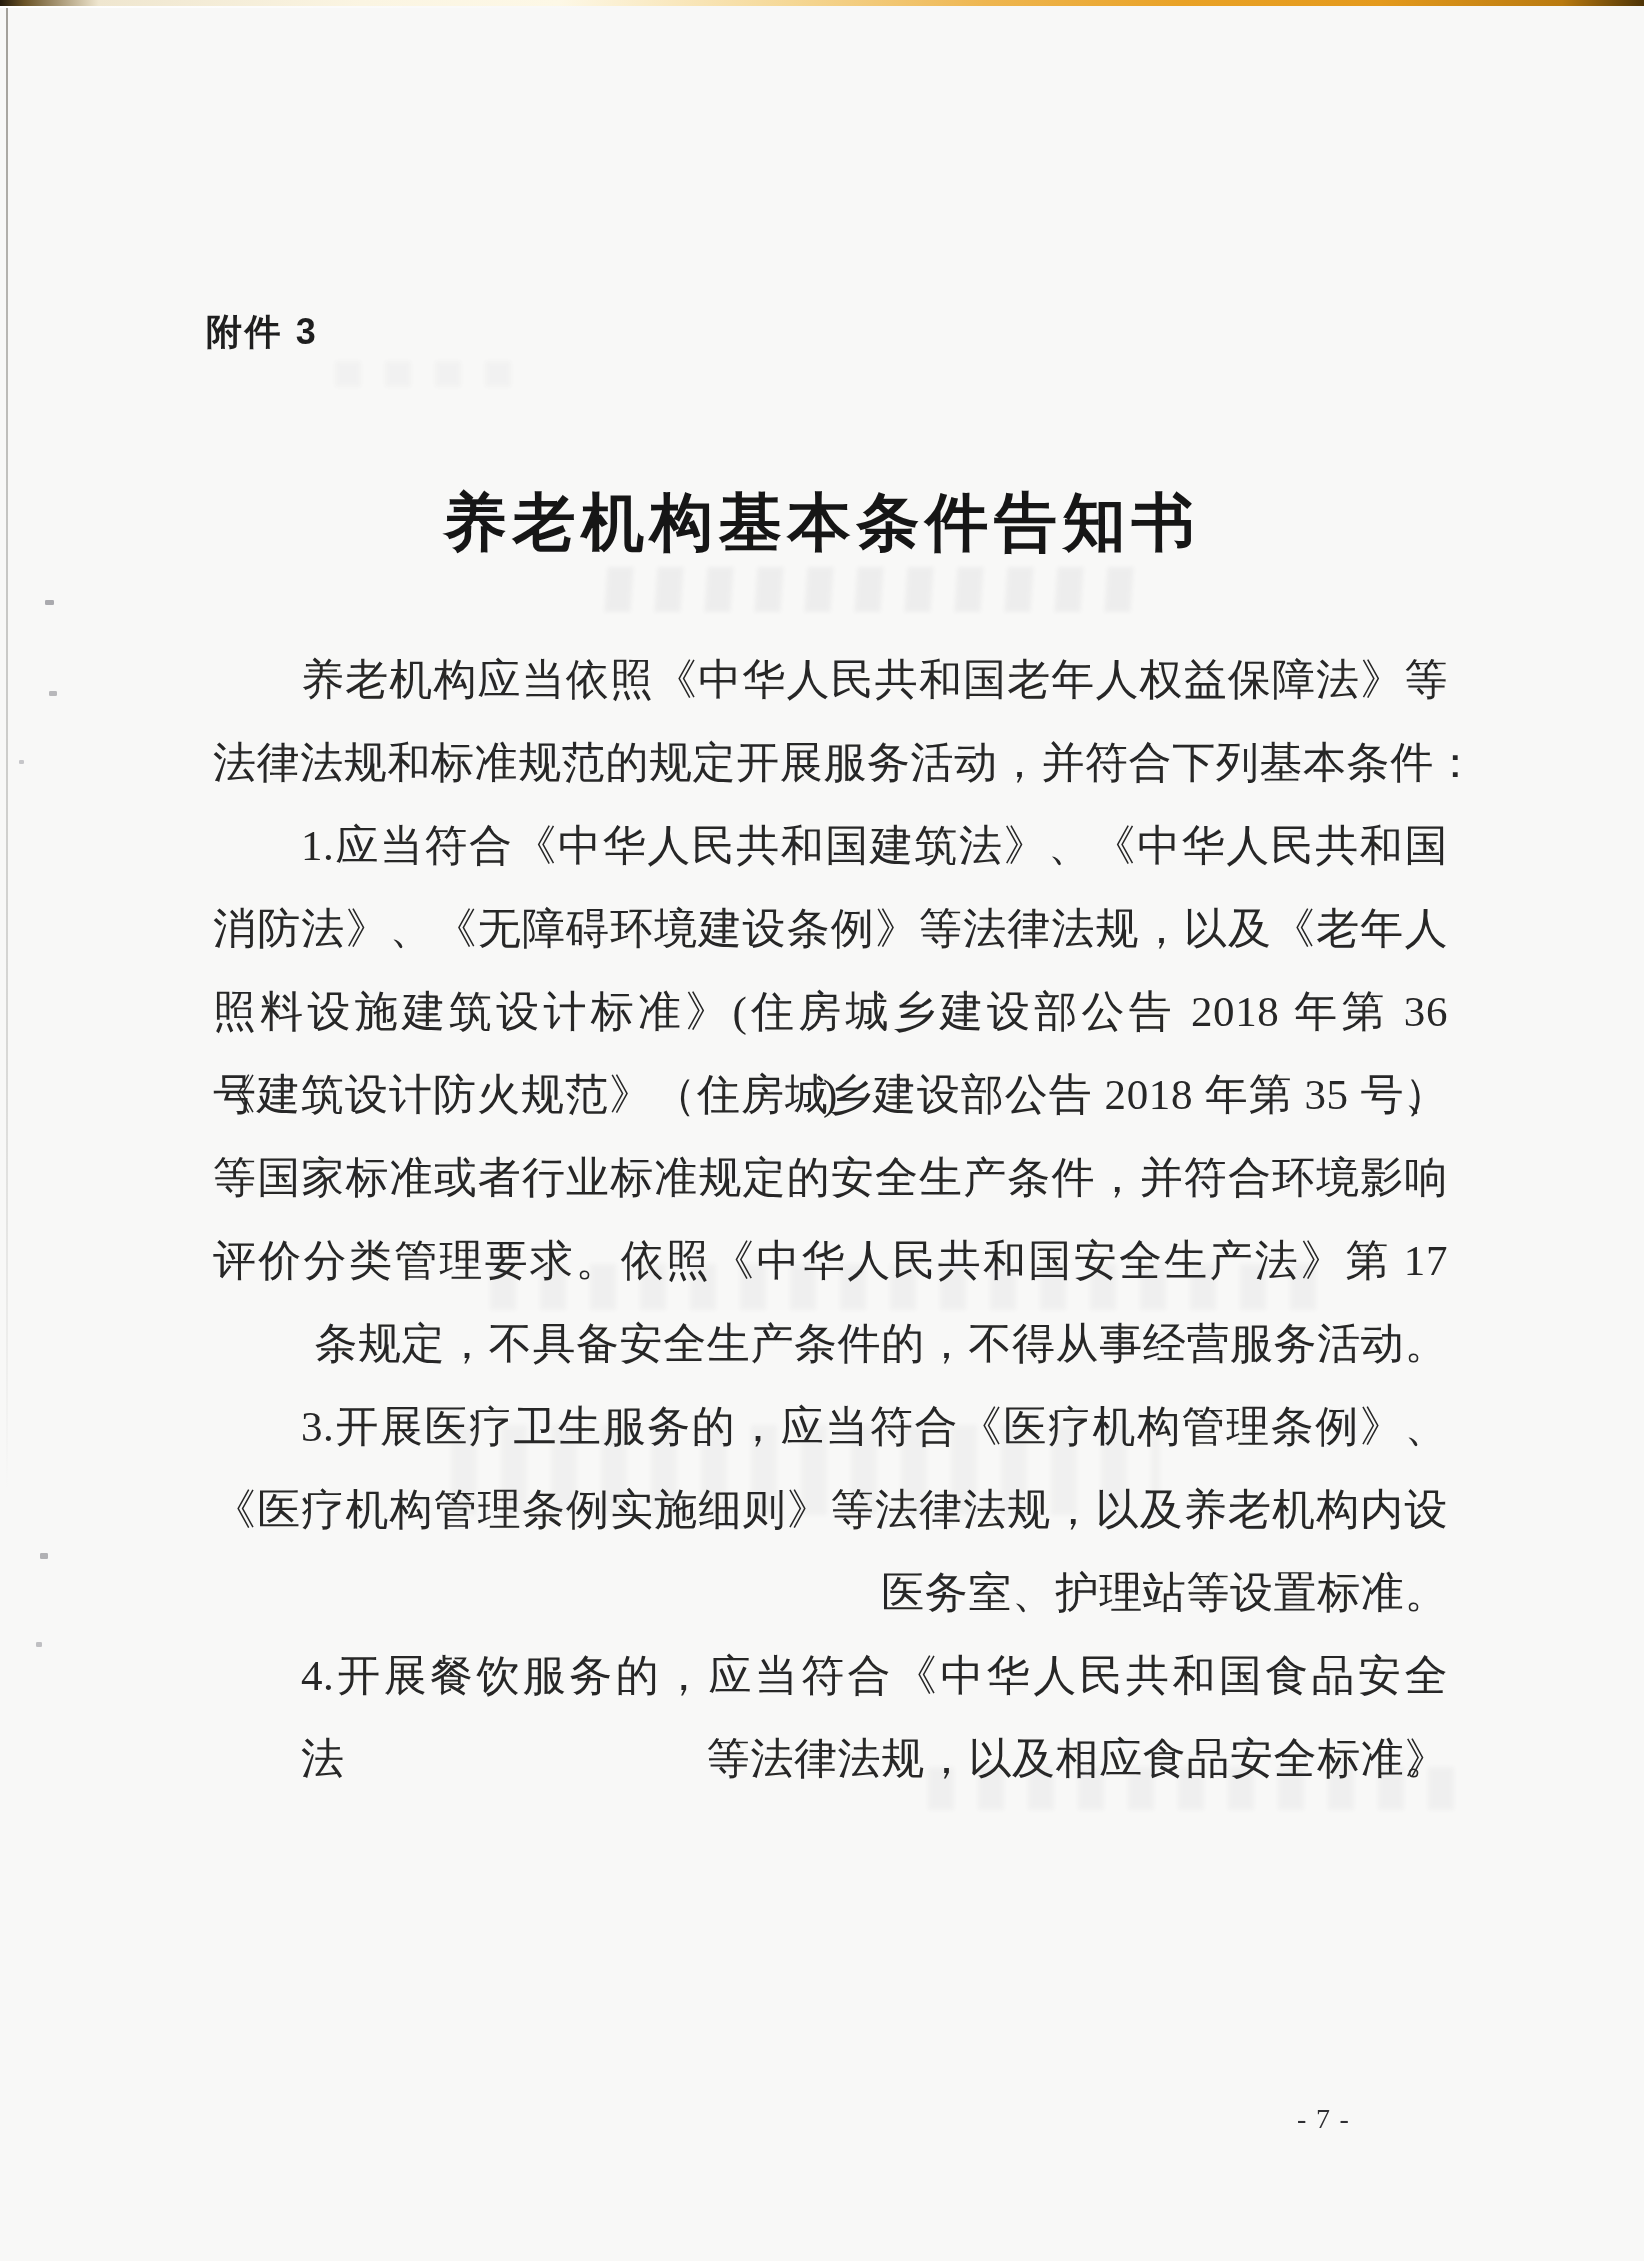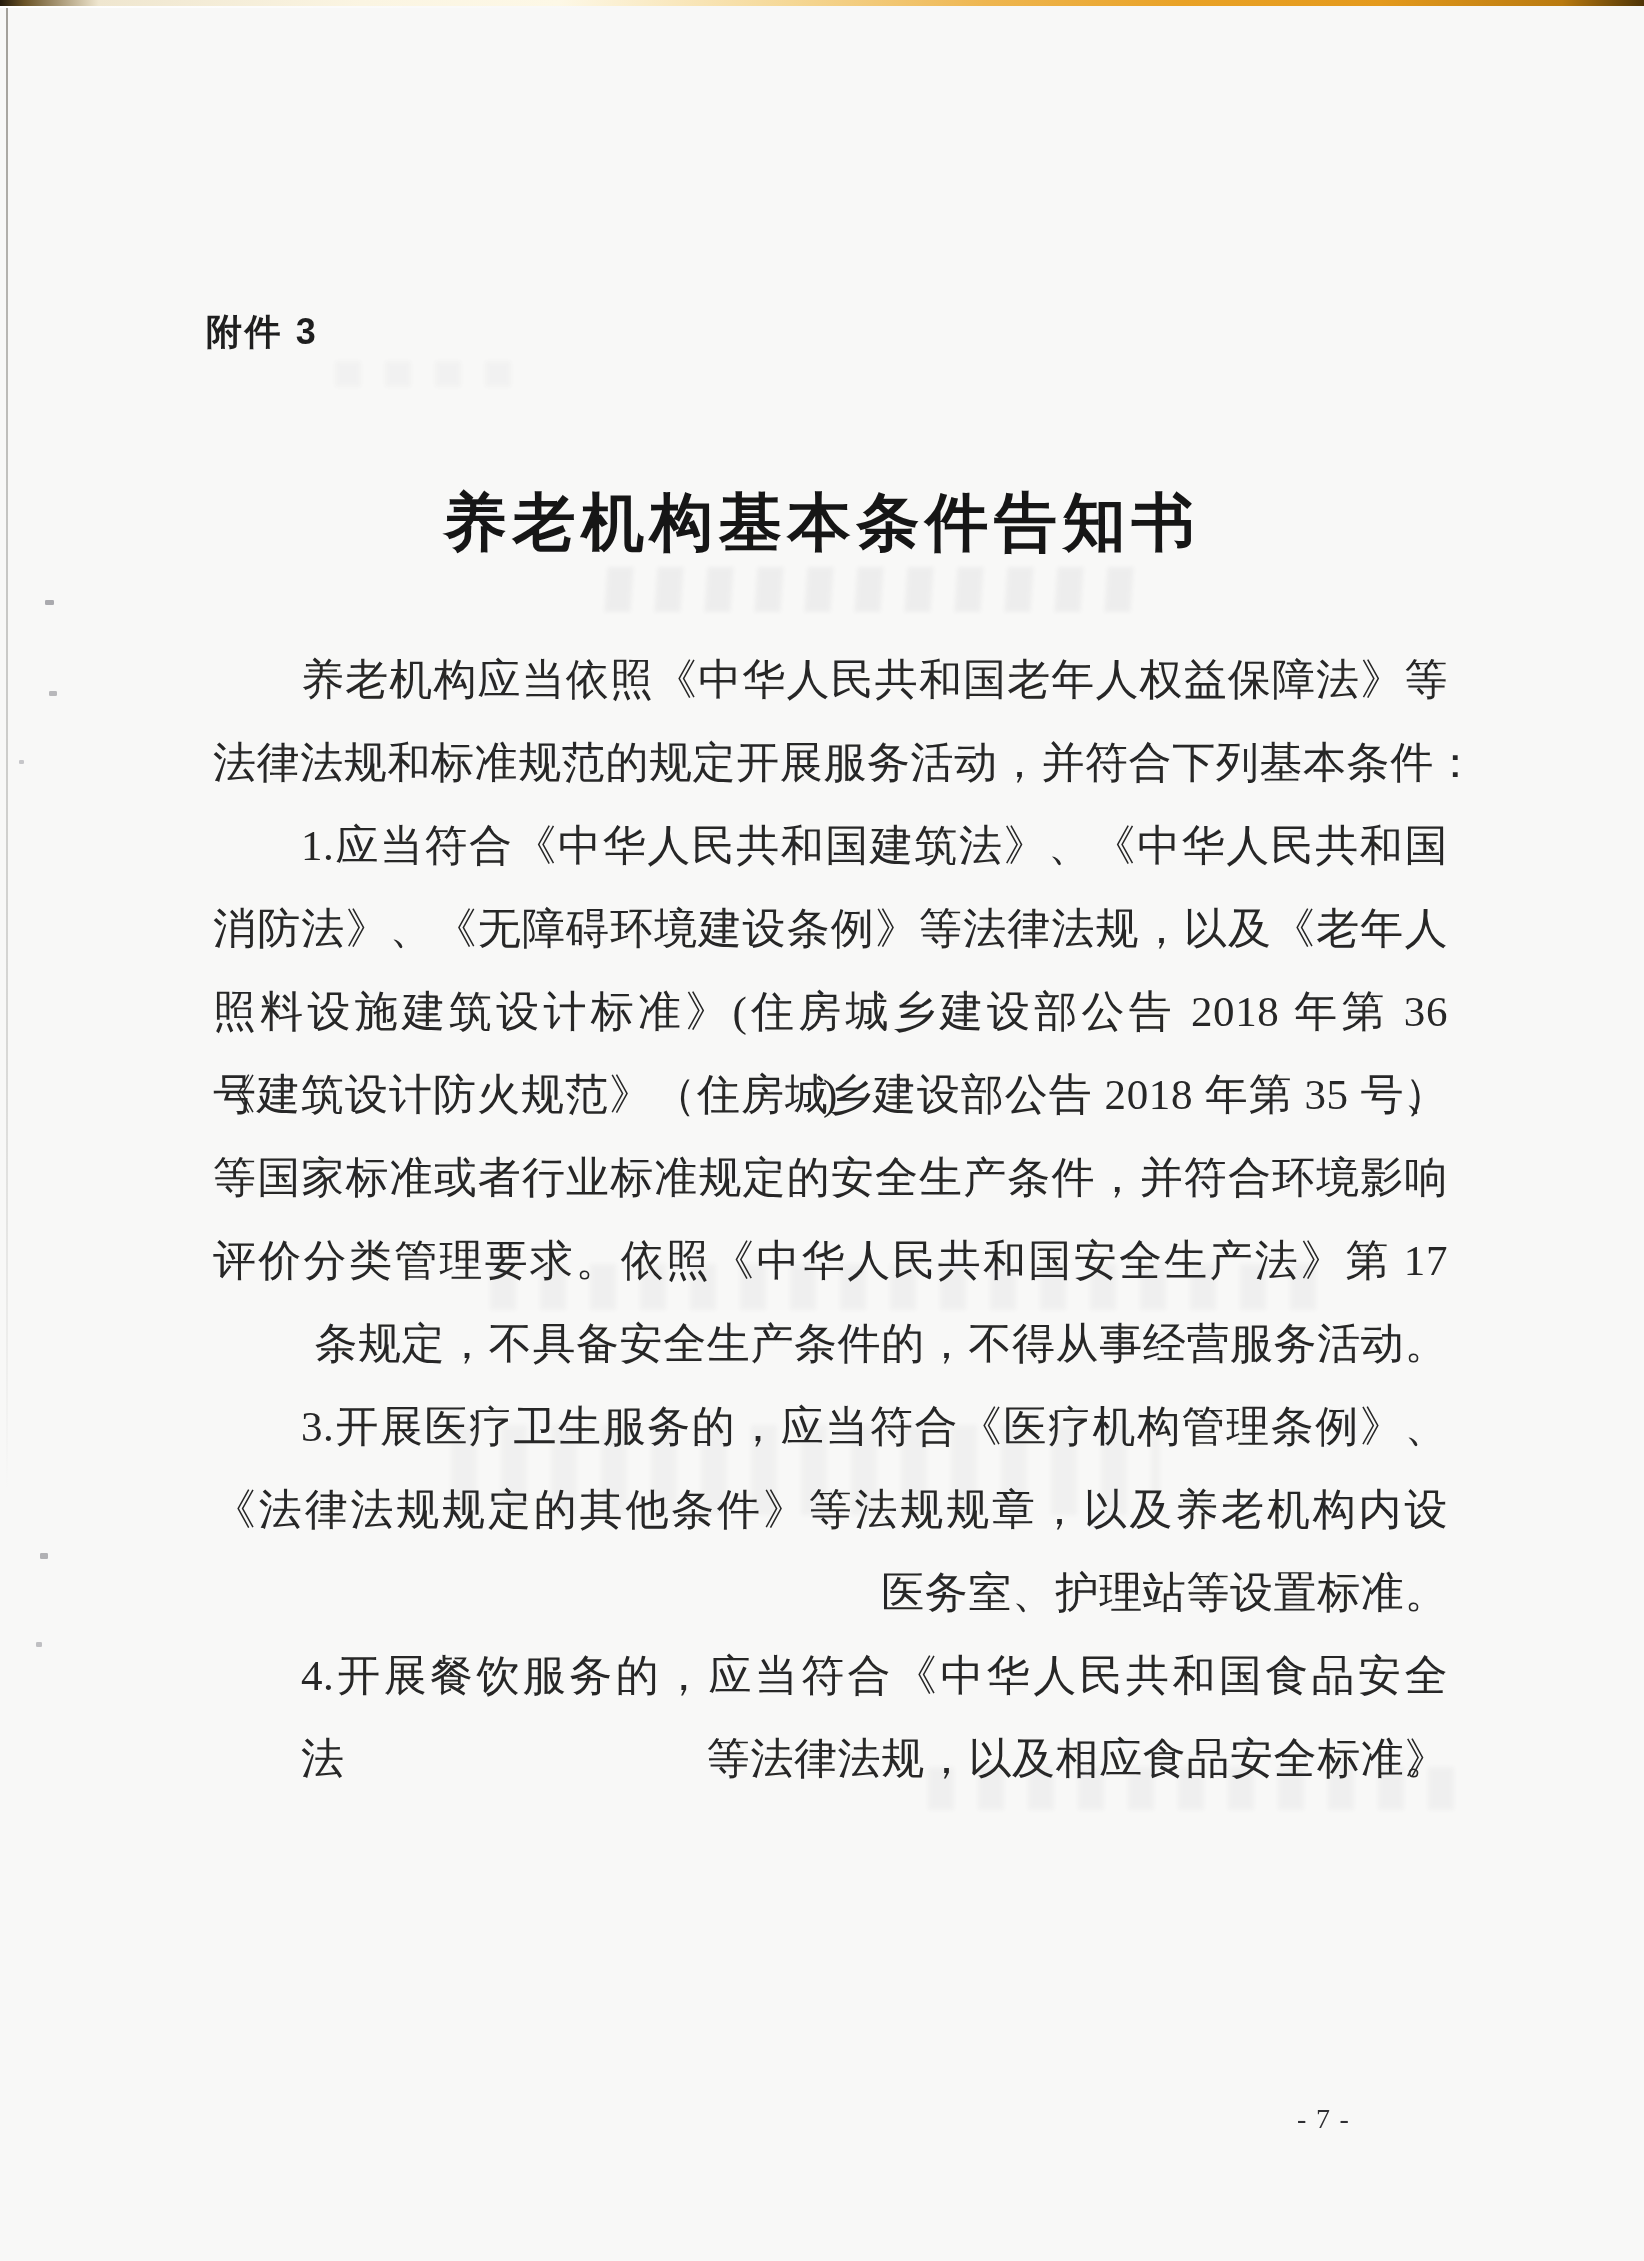--- a/index.html
+++ b/index.html
@@ -145,21 +145,21 @@
       <div class="line indent justify">养老机构应当依照《中华人民共和国老年人权益保障法》等</div>
       <div class="line">法律法规和标准规范的规定开展服务活动，并符合下列基本条件：</div>
       <div class="line indent justify">1.应当符合《中华人民共和国建筑法》、《中华人民共和国</div>
       <div class="line justify">消防法》、《无障碍环境建设条例》等法律法规，以及《老年人</div>
       <div class="line justify">照料设施建筑设计标准》(住房城乡建设部公告 2018 年第 36 号)、</div>
       <div class="line justify">《建筑设计防火规范》（住房城乡建设部公告 2018 年第 35 号）</div>
       <div class="line justify">等国家标准或者行业标准规定的安全生产条件，并符合环境影响</div>
       <div class="line justify">评价分类管理要求。依照《中华人民共和国安全生产法》第 17</div>
       <div class="line">条规定，不具备安全生产条件的，不得从事经营服务活动。</div>
       <div class="line indent justify">3.开展医疗卫生服务的，应当符合《医疗机构管理条例》、</div>
-      <div class="line justify">《法律法规规定的其他条件》等法规规章，以及养老机构内设</div>
+      <div class="line justify">《医疗机构管理条例实施细则》等法律法规，以及养老机构内设</div>
       <div class="line">医务室、护理站等设置标准。</div>
       <div class="line indent justify">4.开展餐饮服务的，应当符合《中华人民共和国食品安全法》</div>
       <div class="line">等法律法规，以及相应食品安全标准。</div>
     </div>
 
   <div class="page-number">- 7 -</div>
 </div>
 
 
 </body></html>

